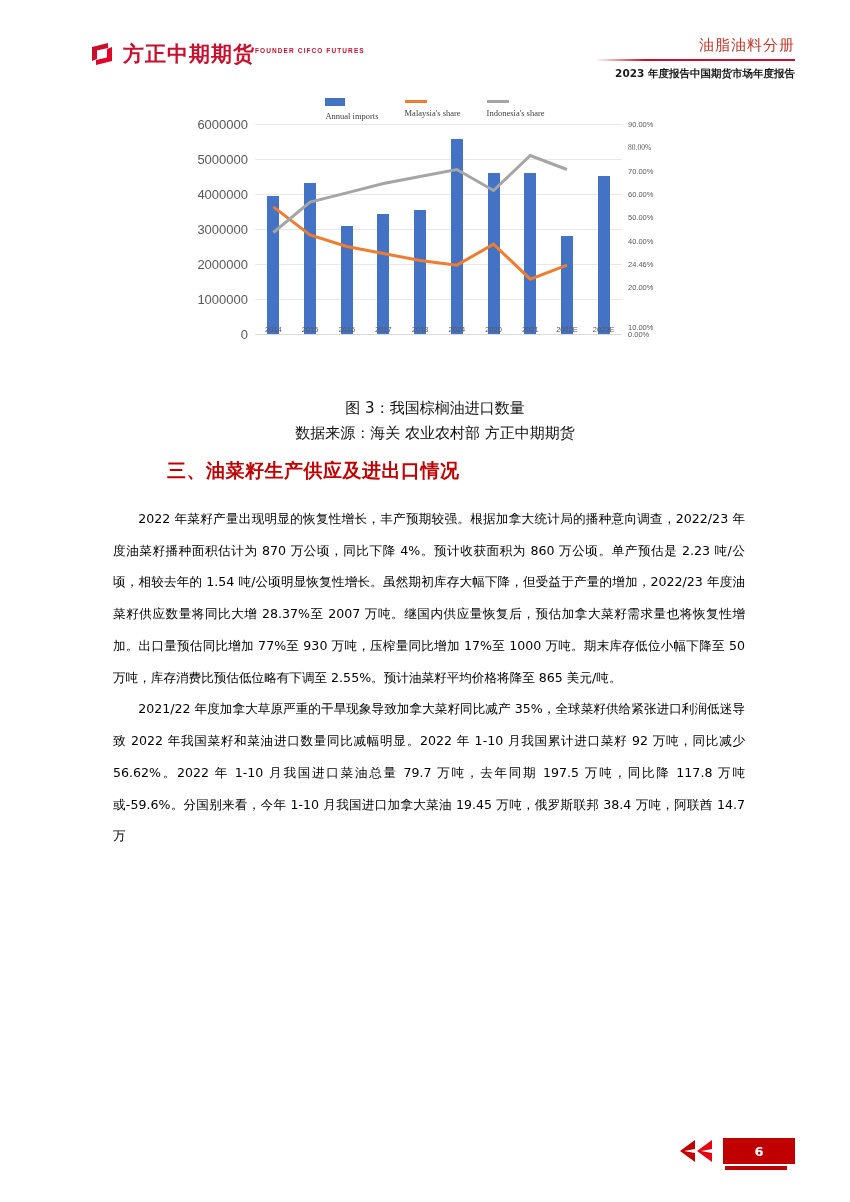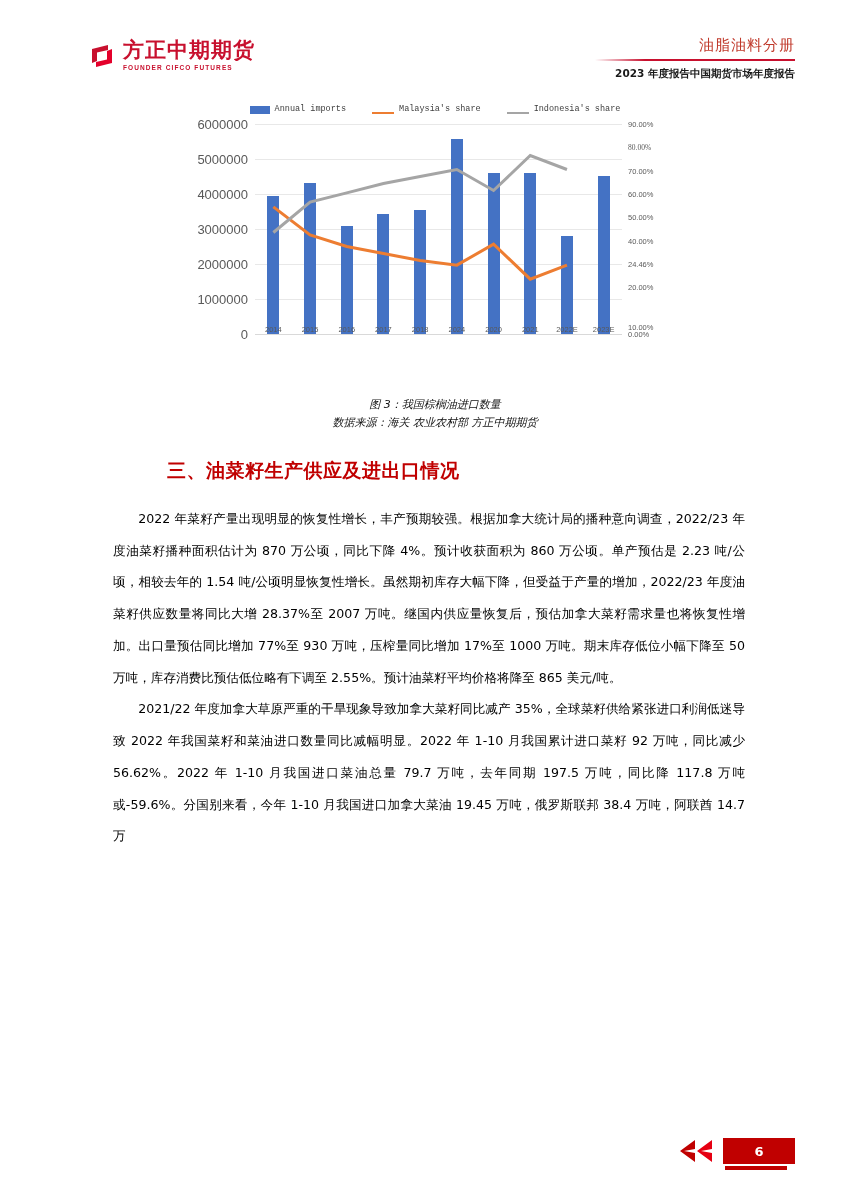--- a/index.html
+++ b/index.html
@@ -12,52 +12,52 @@
     overflow:hidden;
   }
   .page { position:relative; width:850px; height:1202px; box-sizing:border-box; }
 
   
   .header { position:absolute; left:0; top:0; width:850px; height:95px; }
   .logo-wrap { position:absolute; left:88px; top:40px; display:flex; align-items:center; gap:7px; }
   .logo-mark { width:28px; height:28px; position:relative; }
   .logo-text-cn { font-family:"DejaVu Sans",sans-serif; font-size:21px; font-weight:bold; color:#c8102e; letter-spacing:1px; line-height:1; }
   .logo-text-en { font-family:"Liberation Sans",sans-serif; font-size:6.5px; font-weight:bold; color:#c8102e; letter-spacing:1.1px; margin-top:3px; }
-  .logo-col { display:flex; flex-direction:column; }
+  .logo-col { display:flex; flex-direction:row; }
 
   .hdr-right { position:absolute; right:55px; top:36px; text-align:right; }
   .hdr-title { font-family:"DejaVu Sans",sans-serif; font-size:15px; color:#c0392b; letter-spacing:1px; }
   .hdr-rule { margin:4px 0 6px auto; width:200px; height:2px;
               background:linear-gradient(to right,#ffffff 0%, #c8102e 25%, #c8102e 100%); }
   .hdr-sub { font-family:"DejaVu Sans",sans-serif; font-size:10.5px; font-weight:bold; color:#1a1a1a; }
 
   
   .chart-block { position:absolute; left:200px; top:100px; width:470px; height:290px; }
   .legend { display:flex; justify-content:center; align-items:center; gap:26px; height:18px; }
-  .legend-item { display:flex; align-items:flex-end; gap:5px; font-size:8.5px; color:#404040; font-family:Liberation Mono, monospace; white-space:nowrap;}
+  .legend-item { display:flex; align-items:flex-start; gap:5px; font-size:8.5px; color:#404040; font-family:Liberation Serif, serif; white-space:nowrap;flex-direction:column;}
   .lg-swatch-bar { width:20px; height:8px; background:#4472c4; }
   .lg-swatch-line { width:22px; height:2.5px; }
 
   .plot-area { position:relative; margin-top:6px; height:235px; }
   .axis-left { position:absolute; left:0; top:0; width:52px; height:210px; }
   .axis-right { position:absolute; right:0; top:0; width:46px; height:210px; }
   .tick { position:absolute; right:4px; font-size:13px; color:#595959; transform:translateY(-50%); white-space:nowrap; font-family:"Liberation Sans",sans-serif;}
   .tick-r { position:absolute; left:4px; font-size:7.5px; color:#595959; transform:translateY(-50%); white-space:nowrap; font-family:"Liberation Sans",sans-serif;}
   .grid-area { position:absolute; left:55px; right:48px; top:0; height:210px; }
   .gridline { position:absolute; left:0; right:0; height:1px; background:#e8e8e8; }
   .gridline.base { background:#d9d9d9; }
   .bars { position:absolute; left:0; right:0; bottom:0; top:0; display:flex; }
   .bar-slot { flex:1; position:relative; display:flex; justify-content:center; align-items:flex-end; height:100%; }
   .bar { width:12px; background:#4472c4; }
   .svg-lines { position:absolute; left:0; top:0; width:100%; height:100%; overflow:visible; }
   .xlabels { position:absolute; left:55px; right:48px; top:201px; display:flex; }
   .xlab { flex:1; text-align:center; font-size:7.5px; color:#595959; font-family:"Liberation Sans",sans-serif;}
 
   .caption { position:absolute; left:200px; top:396px; width:470px; text-align:center; }
-  .cap-line { font-family:"DejaVu Sans",sans-serif; font-size:11px; color:#111; line-height:1.65;font-style:italic; }
+  .cap-line { font-family:"DejaVu Sans",sans-serif; font-size:15px; color:#111; line-height:1.65; }
 
   
   .section-head { position:absolute; left:167px; top:458px; font-family:"DejaVu Sans",sans-serif;
                   font-size:19px; font-weight:bold; color:#c00000; letter-spacing:0.5px; }
 
   
   .body-text { position:absolute; left:113px; top:503px; width:632px; }
   .para { font-family:"DejaVu Sans",sans-serif; font-size:12.6px; color:#000; line-height:2.52;
           text-align:justify; text-justify:inter-ideograph; margin:0; text-indent:2em; }
   .para + .para { margin-top:0px; }

